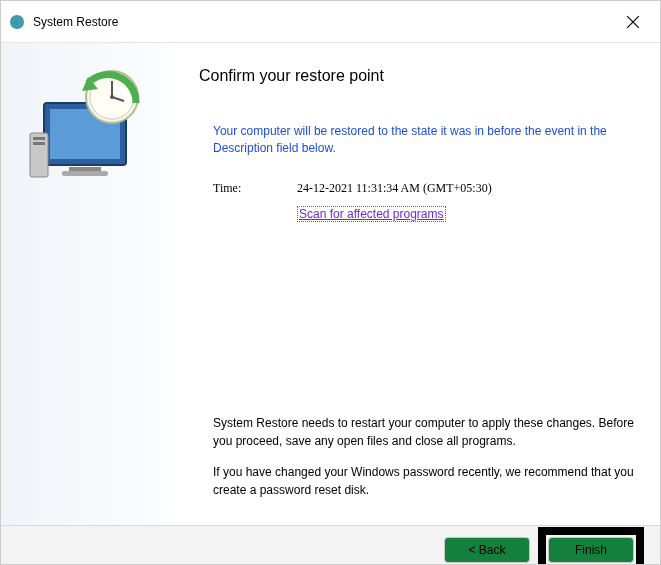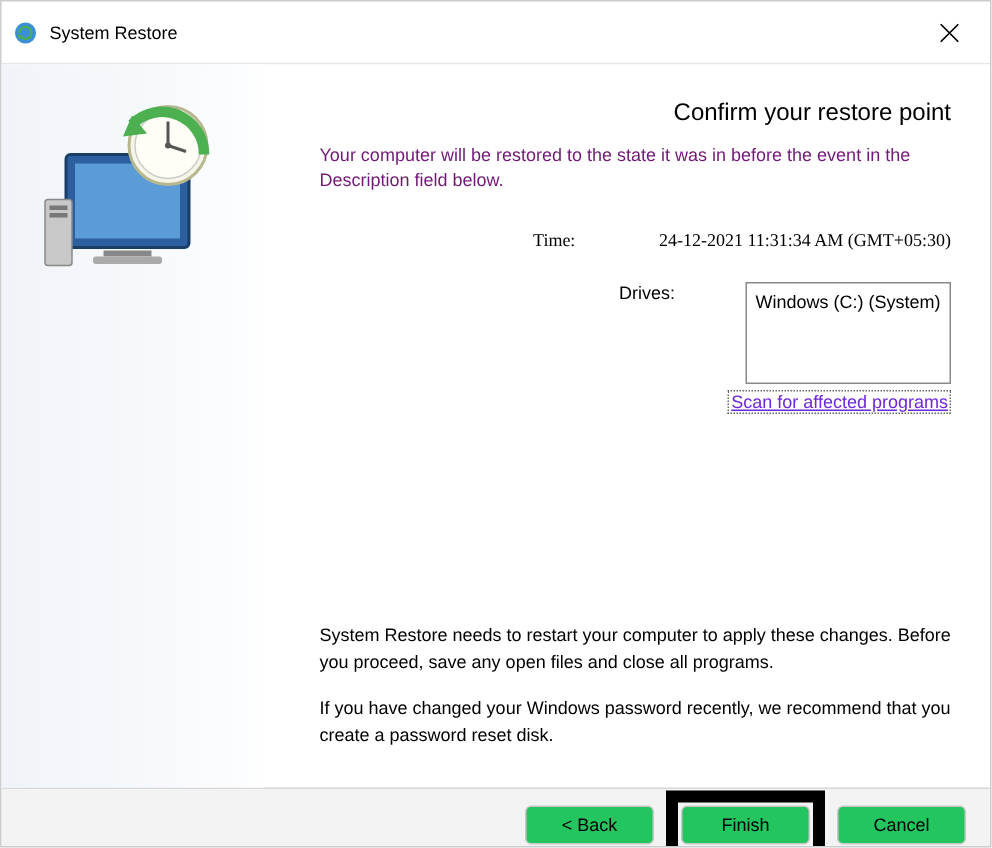--- a/index.html
+++ b/index.html
@@ -45,34 +45,34 @@
     padding: 20px 12px;
     display: flex;
     justify-content: center;
     align-items: flex-start;
   }
   .main {
     flex: 1;
     padding: 24px 26px 12px 22px;
     display: flex;
     flex-direction: column;
-    align-items: flex-end;
   }
   .heading {
     font-size: 16px;
     font-weight: 400;
     margin-bottom: 10px;
     color: #000;
   }
   .subtext {
     font-size: 12px;
     line-height: 1.4;
     margin-bottom: 24px;
-    color: #701a75;
-    padding-left: 14px;
+    color: #1d4ed8;
+    padding-left: 14px;
+    margin-top: 28px;
   }
   .field-row {
     display: flex;
     margin-bottom: 6px;
     padding-left: 14px;
     font-family: Liberation Serif, serif;
   }
   .field-label {
     width: 84px;
     font-size: 12px;
@@ -120,21 +120,21 @@
     background: #f3f3f3;
     display: flex;
     align-items: center;
     justify-content: flex-end;
     padding-right: 16px;
     gap: 8px;
   }
   .btn {
     min-width: 86px;
     height: 26px;
-    background: #22c55e;
+    background: #15803d;
     border: 1px solid #c8c8c8;
     border-radius: 4px;
     font-size: 12px;
     font-family: inherit;
     cursor: pointer;
     padding: 0 12px;
   }
   .finish-highlight {
     border: 8px solid #000000;
     padding: 2px;
@@ -187,37 +187,30 @@
   <div class="main">
     <div class="heading">Confirm your restore point</div>
     <div class="subtext">Your computer will be restored to the state it was in before the event in the Description field below.</div>
 
     <div class="field-row">
       <div class="field-label">Time:</div>
       <div class="field-value">24-12-2021 11:31:34 AM (GMT+05:30)</div>
     </div>
 
 
-    <div class="drives-row">
-      <div class="field-label">Drives:</div>
-      <div class="drives-box">
-        <div>Windows (C:) (System)</div>
-      </div>
-    </div>
 
     <div class="link-row">
       <a class="scan-link">Scan for affected programs</a>
     </div>
 
     <div class="spacer"></div>
 
     <div class="info-block">System Restore needs to restart your computer to apply these changes. Before you proceed, save any open files and close all programs.</div>
     <div class="info-block">If you have changed your Windows password recently, we recommend that you create a password reset disk.</div>
   </div>
 </div>
 
 <div class="footer">
   <button class="btn">&lt; Back</button>
   <span class="finish-highlight">
     <button class="btn">Finish</button>
   </span>
-  <button class="btn">Cancel</button>
 </div>
 
 </body></html>

